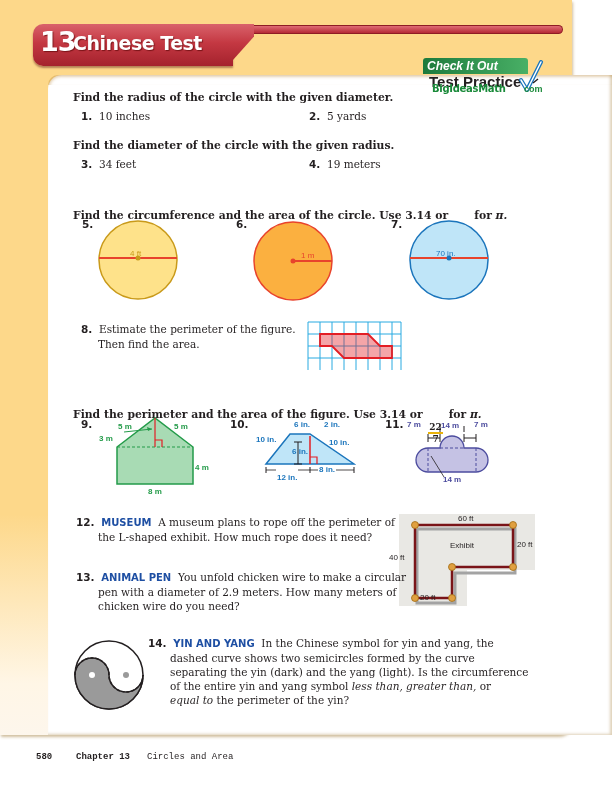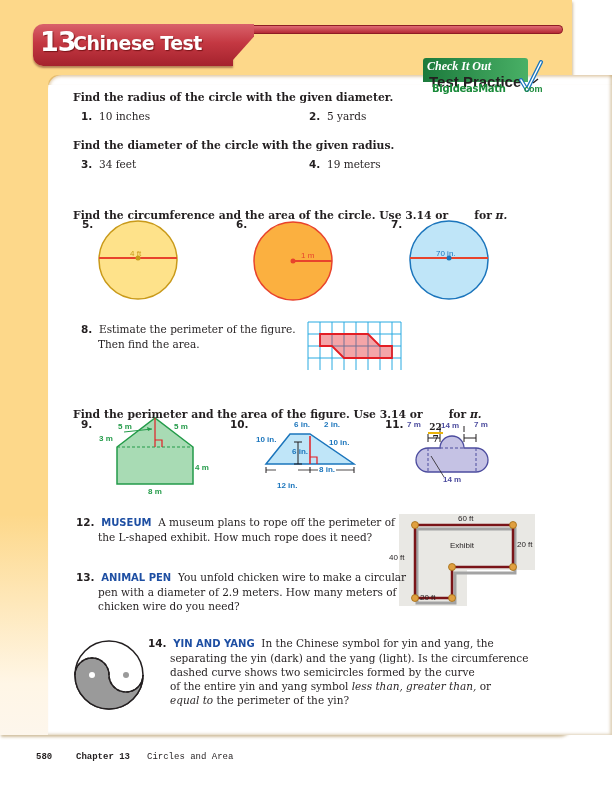--- a/index.html
+++ b/index.html
@@ -49,24 +49,24 @@
   .chapter-title {
     position: absolute; left: 73px; top: 32px; font-family: "DejaVu Sans", sans-serif;
     font-size: 19px; font-weight: bold; color: #ffffff; letter-spacing: -0.5px;
     text-shadow: 1px 1px 1px rgba(80,0,0,0.6);
   }
 
   .checkit {
     position: absolute; left: 423px; top: 58px; width: 120px; height: 40px;
   }
   .checkit .banner {
-    position: absolute; left: 0; top: 0; width: 105px; height: 24px;
+    position: absolute; left: 0; top: 0; width: 105px; height: 16px;
     background: linear-gradient(to right, #1c7a3c, #49b066);
     border-radius: 3px 3px 0 0;
-    color: #fff; font-family: Liberation Serif, serif; font-weight: bold; font-size: 12px;
+    color: #fff; font-family: Liberation Sans, sans-serif; font-weight: bold; font-size: 12px;
     line-height: 16px; padding-left: 4px; font-style: italic;
   }
   .checkit .tp {
     position: absolute; left: 6px; top: 15px; font-family: "Liberation Sans", sans-serif;
     font-size: 15px; font-weight: bold; color: #231f20;
   }
   .checkit .site {
     position: absolute; left: 9px; top: 25px; font-family: "DejaVu Sans", sans-serif;
     font-size: 10px; font-weight: bold; color: #1a8a3a; letter-spacing: -0.3px;
   }
@@ -223,21 +223,21 @@
   <line x1="4" y1="42" x2="92" y2="42" stroke="#231f20" stroke-width="0.8"></line>
   <line x1="4" y1="39" x2="4" y2="45" stroke="#231f20"></line>
     <line x1="48" y1="39" x2="48" y2="45" stroke="#231f20"></line>
     <line x1="92" y1="39" x2="92" y2="45" stroke="#231f20"></line>
 </svg>
 <div class="txt fig-label" style="left:294px;top:420px;color:#1b75bc;font-weight:bold">6 in.</div>
 <div class="txt fig-label" style="left:324px;top:420px;color:#1b75bc;font-weight:bold">2 in.</div>
 <div class="txt fig-label" style="left:256px;top:435px;color:#1b75bc;font-weight:bold">10 in.</div>
 <div class="txt fig-label" style="left:329px;top:438px;color:#1b75bc;font-weight:bold">10 in.</div>
 <div class="txt fig-label" style="left:292px;top:447px;color:#1b75bc;font-weight:bold">6 in.</div>
-<div class="txt fig-label" style="left:276px;top:465px;color:#1b75bc;font-weight:bold;background:#fff;padding:16px 1px">12 in.</div>
+<div class="txt fig-label" style="left:276px;top:465px;color:#1b75bc;font-weight:bold;background:#fff;padding:8px 1px">12 in.</div>
 <div class="txt fig-label" style="left:318px;top:465px;color:#1b75bc;font-weight:bold;background:#fff;padding:0 1px">8 in.</div>
 
 <div class="txt num" style="left:385px;top:418px">11.</div>
 <svg style="position:absolute;left:412px;top:424px" width="80" height="60" viewBox="0 0 80 60">
   <path d="M16,24 L28,24 A12,12 0 0 1 52,24 L64,24 A12,12 0 0 1 64,48 L16,48 A12,12 0 0 1 16,24 Z" fill="#c5c2e4" stroke="#4c4c9e" stroke-width="1.3"></path>
   <line x1="28" y1="24" x2="52" y2="24" stroke="#4c4c9e" stroke-width="1" stroke-dasharray="3,2"></line>
   <line x1="16" y1="24" x2="16" y2="48" stroke="#4c4c9e" stroke-width="1" stroke-dasharray="3,2"></line>
   <line x1="64" y1="24" x2="64" y2="48" stroke="#4c4c9e" stroke-width="1" stroke-dasharray="3,2"></line>
   <line x1="16" y1="14" x2="28" y2="14" stroke="#231f20" stroke-width="1"></line>
   <line x1="16" y1="10" x2="16" y2="18" stroke="#231f20"></line>
@@ -297,22 +297,22 @@
   <path d="M2,36 A17,17 0 0 1 36,36 A17,17 0 0 0 70,36 A34,34 0 0 1 2,36 Z" fill="#9a9a9a" stroke="#231f20" stroke-width="1.5"></path>
   <path d="M2,36 A17,17 0 0 1 36,36 A17,17 0 0 0 70,36" fill="none" stroke="#231f20" stroke-width="1.5" stroke-dasharray="3,2"></path>
   <circle cx="19" cy="36" r="3" fill="#ffffff"></circle>
   <circle cx="53" cy="36" r="3" fill="#9a9a9a"></circle>
 </svg>
 
 <div class="body-text" style="left:148px;top:636px">
   <div><span class="num">14.</span>&nbsp;
     <span class="label-blue">YIN AND YANG</span>&nbsp;
     <span>In the Chinese symbol for yin and yang, the</span></div>
+  <div style="padding-left:22px"><span>dashed curve shows two semicircles formed by the curve</span></div>
   <div style="padding-left:22px"><span>separating the yin (dark) and the yang (light). Is the circumference</span></div>
-  <div style="padding-left:22px"><span>dashed curve shows two semicircles formed by the curve</span></div>
   <div style="padding-left:22px"><span>of the entire yin and yang symbol</span>
     <em>less than, greater than,</em>
     <span>or</span></div>
   <div style="padding-left:22px"><em>equal to</em>
     <span>the perimeter of the yin?</span></div>
 </div>
 
 <div class="footer" style="left:36px;font-weight:bold">580</div>
 <div class="footer" style="left:76px;font-weight:bold">Chapter 13</div>
 <div class="footer" style="left:147px">Circles and Area</div>

